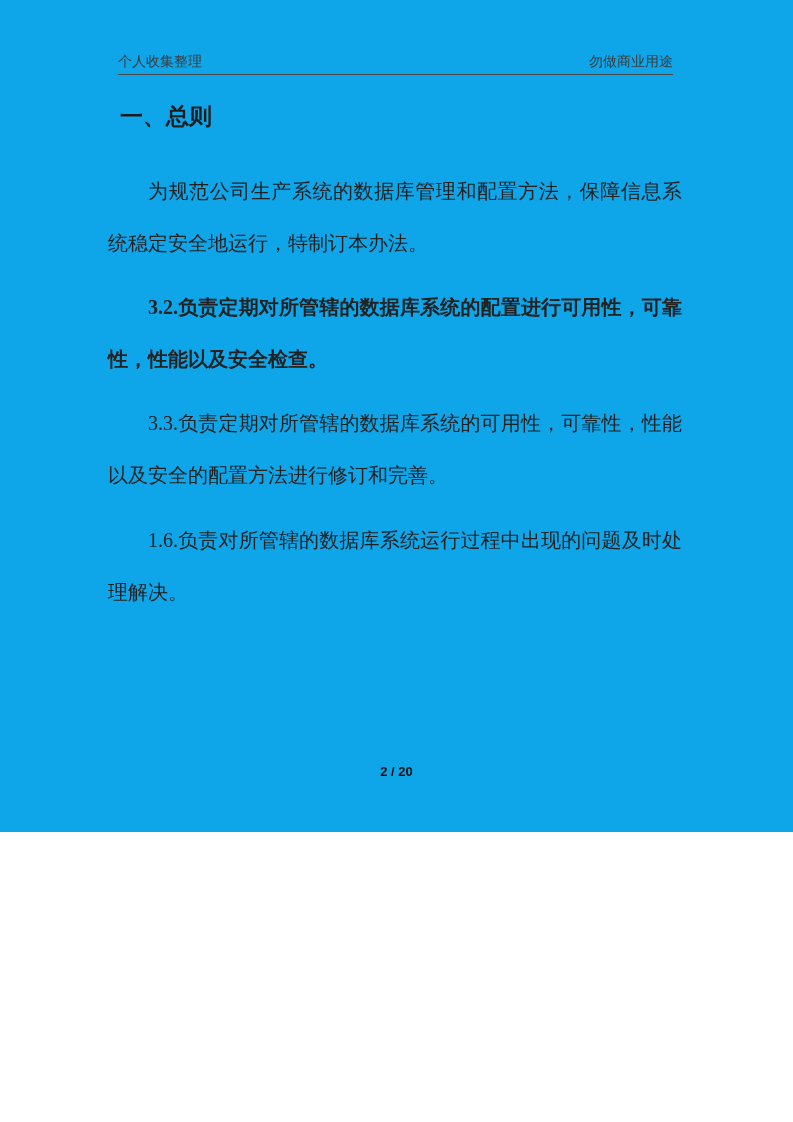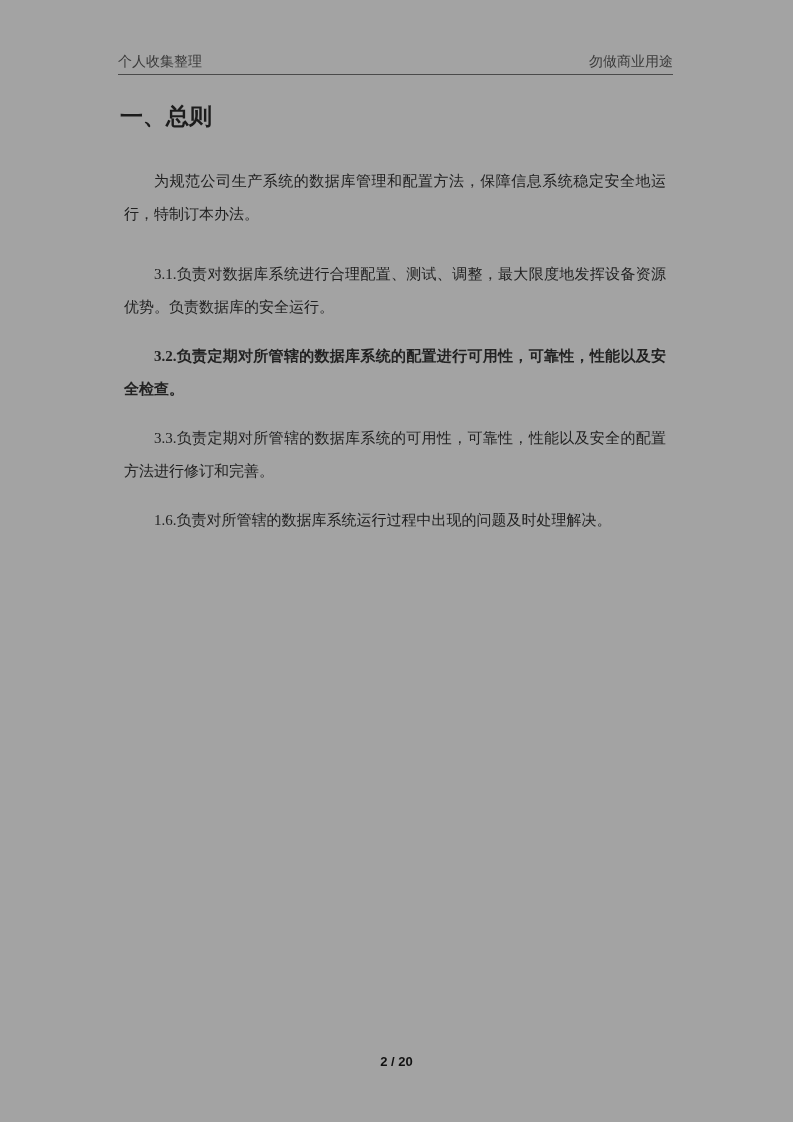--- a/index.html
+++ b/index.html
@@ -3,22 +3,22 @@
 <meta charset="utf-8">
 <style>
   html, body {
     margin: 0;
     padding: 0;
     background: #ffffff;
   }
   .page {
     position: relative;
     width: 793px;
-    height: 1122px;
-    background: #a3a3a3;
+    height: 832px;
+    background: #0ea5e9;
     overflow: hidden;
     font-family: "Liberation Serif", "DejaVu Serif", serif;
     color: #222222;
   }
   
   .doc-header {
     margin: 0 120px 0 118px;
     padding-top: 52px;
     padding-bottom: 2px;
     border-bottom: 1px solid #4a4a4a;
@@ -41,23 +41,23 @@
     font-weight: bold;
     color: #1c1c1c;
     white-space: nowrap;
   }
   .heading .h-num { display: inline-block; }
   .heading .h-title { display: inline-block; }
   .h1-first  { margin-top: 20px; }
   .h2-second { margin-top: 22px; }
   .h3-third  { margin-top: 42px; }
   .para {
-    margin: 16px;
-    font-size: 15px;
-    line-height: 33px;
+    margin: 0;
+    font-size: 20px;
+    line-height: 52px;
     text-align: justify;
     text-indent: 2em;
     color: #222222;
   }
   .p-1   { margin-top: 26px; }
   .p-2   { margin-top: 19px; }
   .p-3-1 { margin-top: 27px; }
   .p-3-2 { margin-top: 12px; font-weight: bold; }
   .p-3-3 { margin-top: 12px; }
   .p-3-4 { margin-top: 13px; }
@@ -87,21 +87,20 @@
 
   <div class="content">
 
     <h1 class="heading h1-first"><span class="h-num">一、</span><span class="h-title">总则</span></h1>
 
     <p class="para p-1">为规范公司生产系统的数据库管理和配置方法，保障信息系统稳定安全地运行，特制订本办法。</p>
 
 
 
 
-    <p class="para p-3-1">3.1.负责对数据库系统进行合理配置、测试、调整，最大限度地发挥设备资源优势。负责数据库的安全运行。</p>
     <p class="para p-3-2">3.2.负责定期对所管辖的数据库系统的配置进行可用性，可靠性，性能以及安全检查。</p>
     <p class="para p-3-3">3.3.负责定期对所管辖的数据库系统的可用性，可靠性，性能以及安全的配置方法进行修订和完善。</p>
     <p class="para p-3-4">1.6.负责对所管辖的数据库系统运行过程中出现的问题及时处理解决。</p>
 
   </div>
 
   <div class="doc-footer">
     <span>2 / 20</span>
   </div>
 

